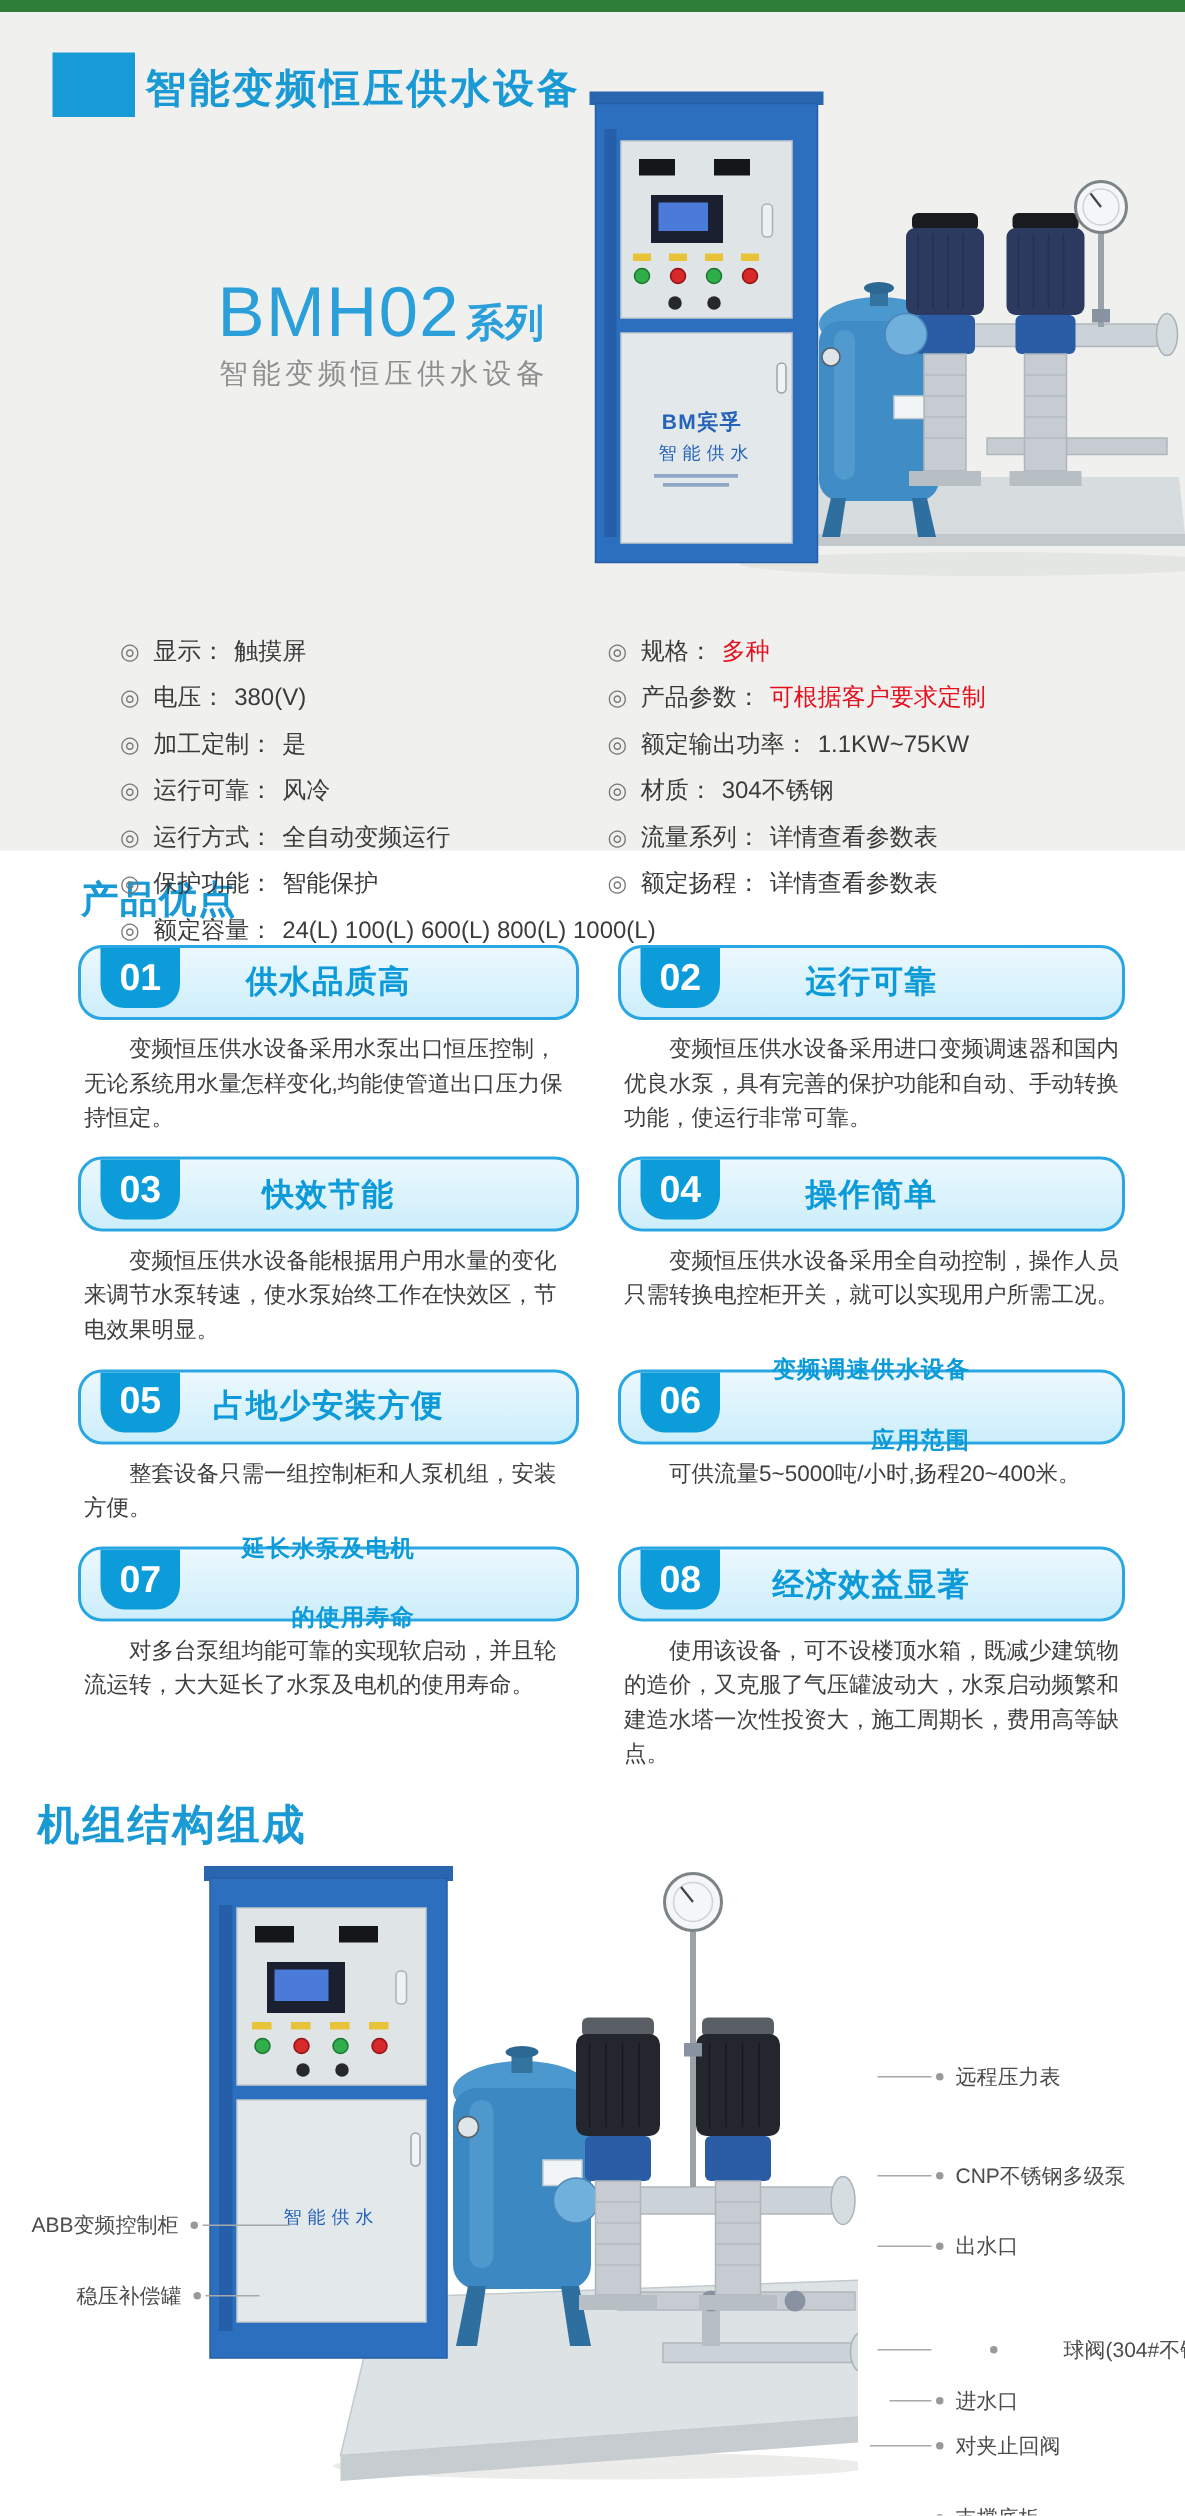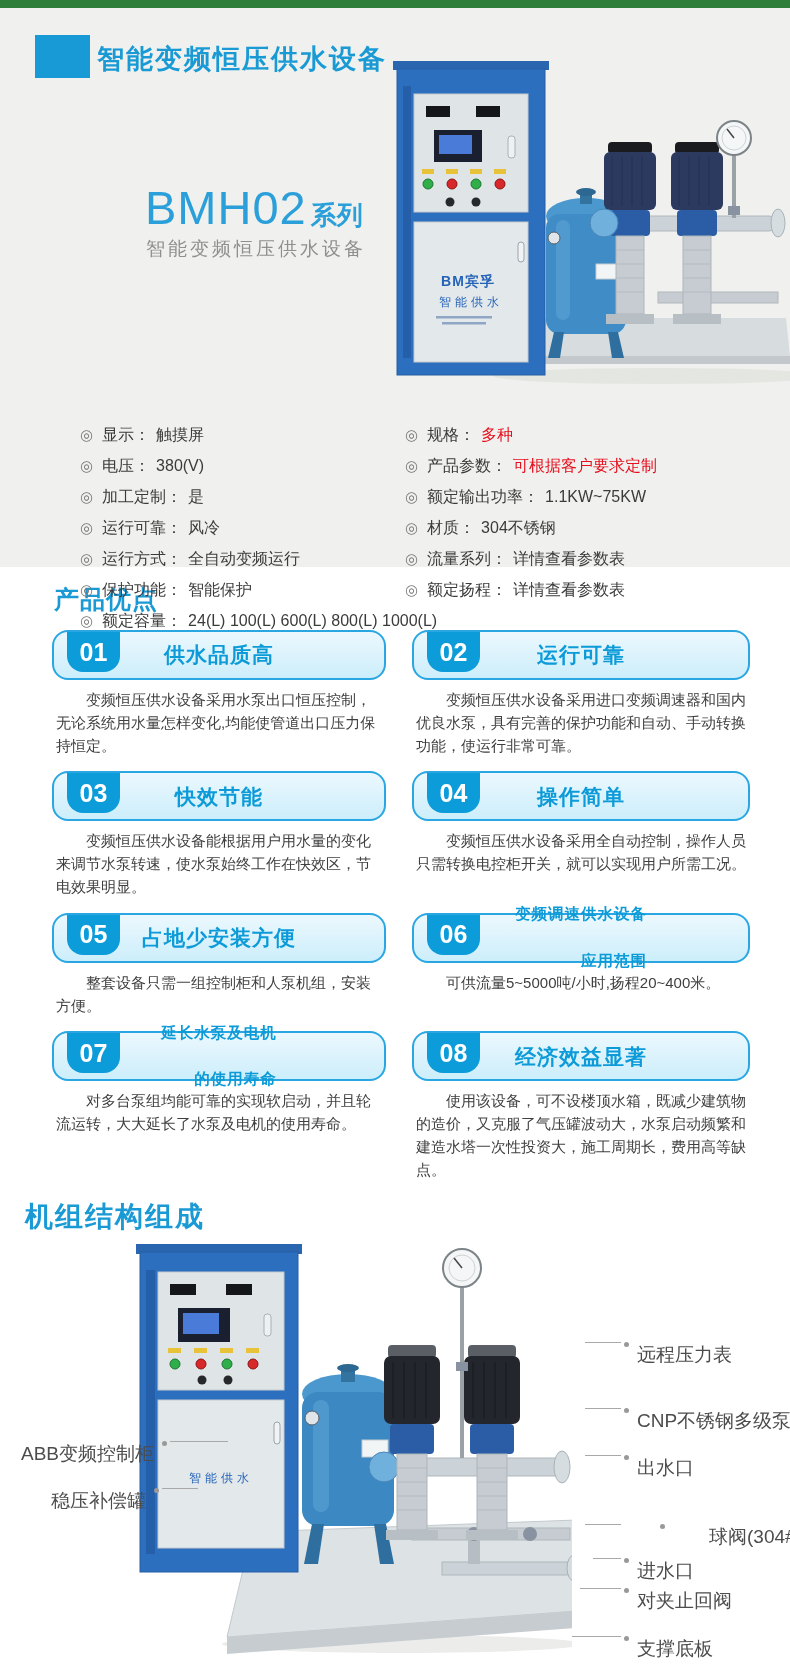--- a/index.html
+++ b/index.html
@@ -40,21 +40,21 @@
   .adv-title{color:#0c9bd8;font-weight:bold;font-size:21px;text-align:right;line-height:1.1;letter-spacing:1px;}
   .small-title .adv-title{font-size:15.5px;line-height:1.2;}
   .adv-title .t2{display:block;margin-top:28px;}
   .adv-title .t2:empty{display:none;}
   .adv-desc{margin:9px 4px 0 4px;font-size:15px;line-height:1.52;color:#3f3f3f;text-indent:2em;}
   
   .structure{padding:16px 0 0 0;background:#fff;}
   .structure-heading{font-size:28px;font-weight:bold;color:#1a9ad5;margin:0 0 6px 25px;letter-spacing:2px;}
   .structure-diagram{position:relative;height:440px;}
   .structure-img{position:absolute;left:112px;top:0;width:460px;height:430px;}
-  .callout{position:absolute;display:flex;align-items:flex-start;font-size:19px;color:#4c4c4c;white-space:nowrap;height:22px;}
+  .callout{position:absolute;display:flex;align-items:center;font-size:14px;color:#4c4c4c;white-space:nowrap;height:22px;margin-top:32px;}
   .c-line{height:1px;background:#a8a8a8;display:inline-block;}
   .c-dot{width:5px;height:5px;border-radius:50%;background:#999;display:inline-block;margin:0 3px;}
   .c-text{margin:0 5px;}
   
   text.svg-brand{fill:#2563b8;font-weight:bold;font-size:14px;letter-spacing:1px;}
   text.svg-label{fill:#2563b8;font-size:12px;letter-spacing:4px;}
 </style>
 </head>
 <body>
 

